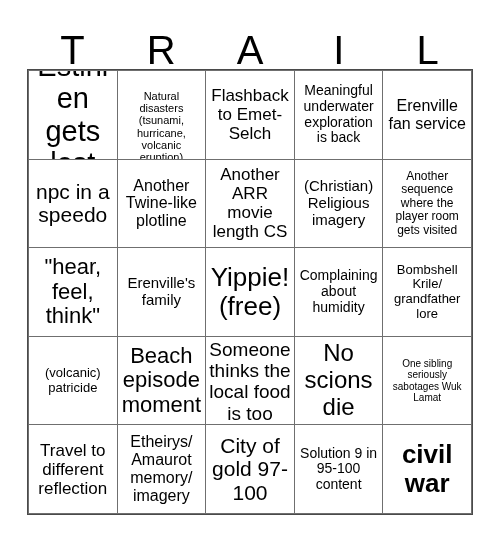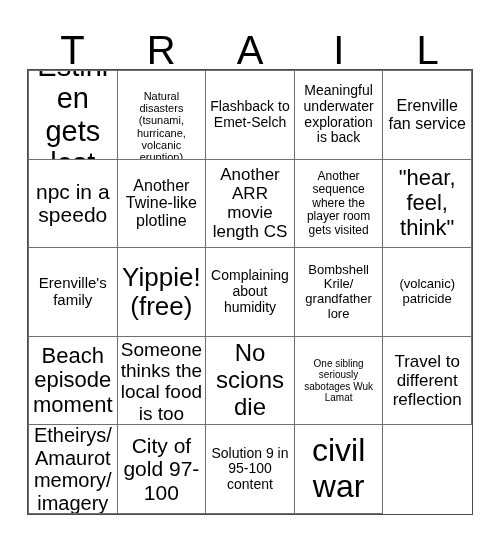--- a/index.html
+++ b/index.html
@@ -107,36 +107,39 @@
     </div>
 
   <div class="grid">
       <div class="cell">
         <span class="cell-text" style="font-size: 29px;">Estinien gets lost</span>
       </div>
       <div class="cell">
         <span class="cell-text" style="font-size: 11px; margin-top: 24px;">Natural disasters (tsunami, hurricane, volcanic eruption)</span>
       </div>
       <div class="cell">
-        <span class="cell-text" style="font-size: 14px;">Flashback to Emet-Selch</span>
+        <span class="cell-text" style="font-size: 17px;">Flashback to Emet-Selch</span>
       </div>
       <div class="cell">
         <span class="cell-text" style="font-size: 14px;">Meaningful underwater exploration is back</span>
       </div>
       <div class="cell">
         <span class="cell-text" style="font-size: 16px;">Erenville fan service</span>
       </div>
       <div class="cell">
         <span class="cell-text" style="font-size: 21px;">npc in a speedo</span>
       </div>
       <div class="cell">
         <span class="cell-text" style="font-size: 16px;">Another Twine-like plotline</span>
       </div>
       <div class="cell">
         <span class="cell-text" style="font-size: 17px;">Another ARR movie length CS</span>
+      </div>
+      <div class="cell">
+        <span class="cell-text" style="font-size: 15px;">(Christian) Religious imagery</span>
       </div>
       <div class="cell">
         <span class="cell-text" style="font-size: 12px;">Another sequence where the player room gets visited</span>
       </div>
       <div class="cell">
         <span class="cell-text" style="font-size: 22px;">"hear, feel, think"</span>
       </div>
       <div class="cell">
         <span class="cell-text" style="font-size: 15px;">Erenville's family</span>
       </div>
@@ -161,28 +164,28 @@
       <div class="cell">
         <span class="cell-text" style="font-size: 24px;">No scions die</span>
       </div>
       <div class="cell">
         <span class="cell-text" style="font-size: 10px;">One sibling seriously sabotages Wuk Lamat</span>
       </div>
       <div class="cell">
         <span class="cell-text" style="font-size: 17px;">Travel to different reflection</span>
       </div>
       <div class="cell">
-        <span class="cell-text" style="font-size: 20px;">Etheirys/ Amaurot memory/ imagery</span>
+        <span class="cell-text" style="font-size: 16px;">Etheirys/ Amaurot memory/ imagery</span>
       </div>
       <div class="cell">
         <span class="cell-text" style="font-size: 21px;">City of gold 97-100</span>
       </div>
       <div class="cell">
         <span class="cell-text" style="font-size: 14px;">Solution 9 in 95-100 content</span>
       </div>
       <div class="cell">
-        <span class="cell-text" style="font-size: 32px;">civil war</span>
+        <span class="cell-text" style="font-size: 26px; font-weight: bold;">civil war</span>
       </div>
     </div>
 
   <div class="grid-frame"></div>
 
 </div>
 
 </body></html>

